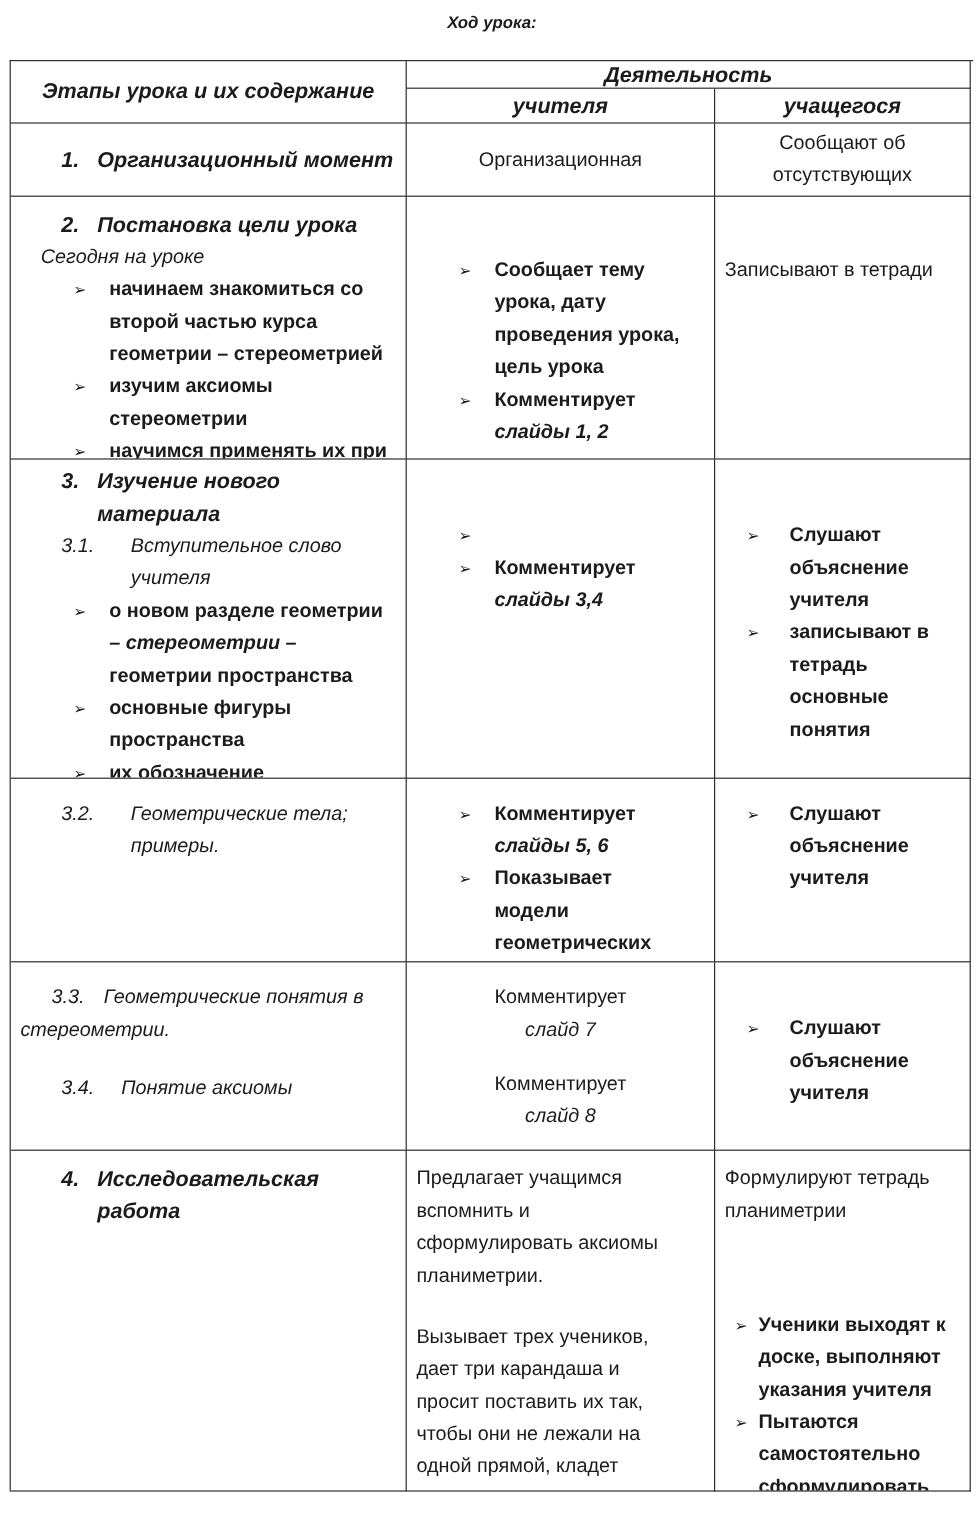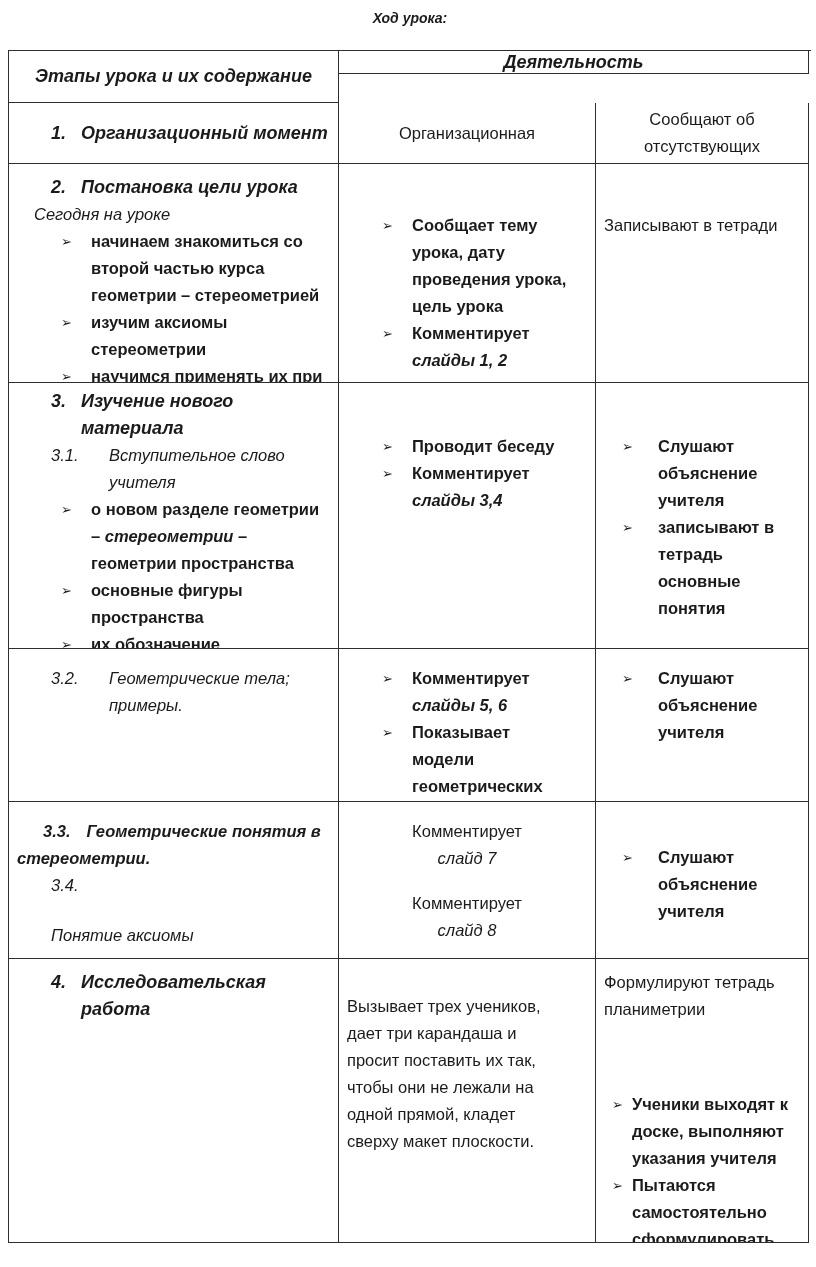--- a/index.html
+++ b/index.html
@@ -33,53 +33,61 @@
   .rh32{height:153px;} .rh33{height:157px;} .rh4{height:284px;}
   
   .stage-p{display:flex;margin-left:34px;}
   .bold-it{font-weight:bold;font-style:italic;font-size:18px;}
   .it{font-style:italic;}
   .num{flex:0 0 30px;}
   .subnum{flex:0 0 58px;}
   .num4{flex:0 0 50px;}
   .w190{max-width:190px;}
   .intro{margin-left:17px;}
-  .hang{text-indent:26px;padding-right:4px;font-weight:bold;}
+  .hang{text-indent:26px;padding-right:4px;}
   .numgap{display:inline-block;width:16px;}
   
   .bl{display:flex;}
   .bm{flex:0 0 30px;font-size:13px;line-height:27px;}
   .bt{flex:1;padding-right:4px;font-weight:bold;}
   .ind-c1{margin-left:44px;}
   .ind-c2{margin-left:35px;}
   .ind-c3a{margin-left:18px;}  .ind-c3a .bm{flex:0 0 36px;}
   .ind-c3b{margin-left:8px;}   .ind-c3b .bm{flex:0 0 20px;}
   
   .pad{padding:0 8px;}
   .center-text{text-align:center;}
   .vcenter{display:flex;align-items:center;}
   .pt5{padding-top:5px;} .pt10{padding-top:10px;}
   .pt16{padding-top:16px;} .pt42{padding-top:42px;} .pt48{padding-top:48px;} .pt50{padding-top:50px;}
-  .mt22{flex-direction:column;} .mt18{margin-top:18px;} .mt24{margin-top:24px;} .mt68{margin-top:68px;}
+  .mt22{margin-top:22px;} .mt18{margin-top:18px;} .mt24{margin-top:24px;} .mt68{margin-top:68px;}
 </style>
 </head>
 <body>
 
 <div class="doc-title">Ход урока:</div>
 
 <div class="tbl">
 
   <div class="row">
     <div class="cell c1 hdr h-stages">
       <span>Этапы урока и их содержание</span>
     </div>
     <div class="c23">
       <div class="cell c23 hdr h-activity">
         <span>Деятельность</span>
       </div>
+      <div class="row">
+        <div class="cell c2 hdr h-sub">
+          <span>учителя</span>
+        </div>
+        <div class="cell c3 hdr h-sub">
+          <span>учащегося</span>
+        </div>
+      </div>
     </div>
   </div>
 
   <div class="row rh1">
     <div class="cell c1 rh1 pad vcenter">
       <div class="stage-p bold-it">
         <span class="num">1.</span>
         <span>Организационный момент</span>
       </div>
     </div>
@@ -145,21 +153,20 @@
         <span class="bt">основные фигуры пространства</span>
       </div>
       <div class="bl ind-c1">
         <span class="bm">➢</span>
         <span class="bt">их обозначение</span>
       </div>
     </div>
     <div class="cell c2 rh3 pad pt50">
       <div class="bl ind-c2">
         <span class="bm">➢</span>
-        <span class="bt">Проводит беседу</span>
       </div>
       <div class="bl ind-c2">
         <span class="bm">➢</span>
         <span class="bt"><span>Комментирует </span><span class="it">слайды 3,4</span></span>
       </div>
     </div>
     <div class="cell c3 rh3 pad pt50">
       <div class="bl ind-c3a">
         <span class="bm">➢</span>
         <span class="bt">Слушают объяснение учителя</span>
@@ -225,20 +232,21 @@
   </div>
 
   <div class="row rh4">
     <div class="cell c1 rh4 pad pt10">
       <div class="stage-p bold-it">
         <span class="num">4.</span>
         <span>Исследовательская работа</span>
       </div>
     </div>
     <div class="cell c2 rh4 pad pt10" style="padding-right:28px;">
+      <div>Предлагает учащимся вспомнить и сформулировать аксиомы планиметрии.</div>
       <div class="mt24">Вызывает трех учеников, дает три карандаша и просит поставить их так, чтобы они не лежали на одной прямой, кладет сверху макет плоскости.</div>
     </div>
     <div class="cell c3 rh4 pad pt10">
       <div>Формулируют тетрадь планиметрии</div>
       <div class="bl ind-c3b mt68">
         <span class="bm">➢</span>
         <span class="bt">Ученики выходят к доске, выполняют указания учителя</span>
       </div>
       <div class="bl ind-c3b">
         <span class="bm">➢</span>

